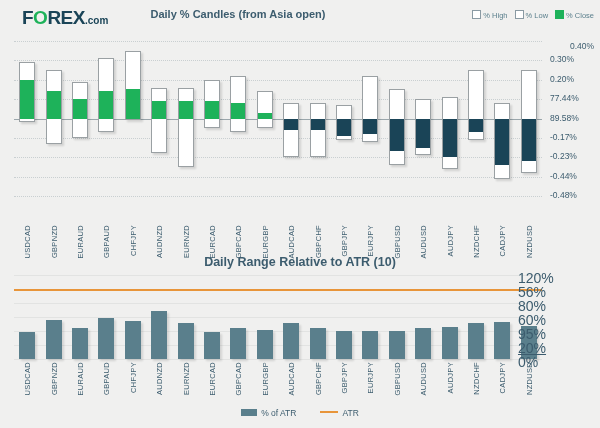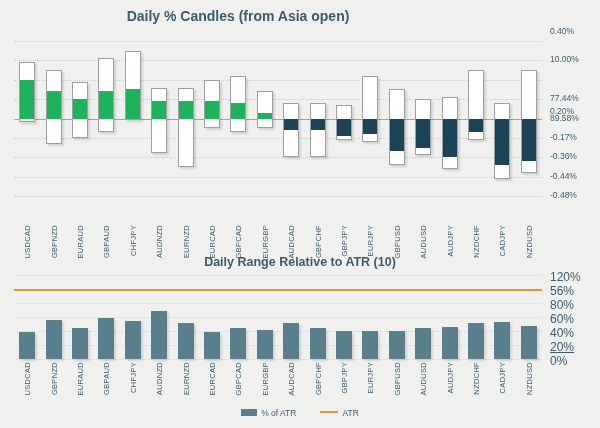--- a/index.html
+++ b/index.html
@@ -9,21 +9,21 @@
     font-family:"Liberation Sans", sans-serif;
     overflow:hidden;
     position:relative;
   }
   
   #header{position:absolute;left:0;top:0;width:600px;height:30px;}
   #logo{position:absolute;left:22px;top:7px;font-size:19px;font-weight:bold;color:#1a4457;letter-spacing:-0.5px;}
   #logo .o{color:#1eb25a;position:relative;}
   #logo .dotcom{font-size:10px;font-weight:bold;color:#1a4457;letter-spacing:0;}
   #title1{position:absolute;left:0;top:0;width:476px;text-align:center;padding-top:8px;
-          font-size:14px;font-weight:bold;color:#3c5c6e;}
+          font-size:11px;font-weight:bold;color:#3c5c6e;}
   #legend1{position:absolute;right:6px;top:10px;font-size:7.5px;color:#5a7f8c;white-space:nowrap;}
   #legend1 .item{display:inline-block;margin-left:7px;}
   #legend1 .sw{display:inline-block;width:7px;height:7px;border:1px solid #8a9aa3;vertical-align:-1px;margin-right:2px;background:#fff;}
   #legend1 .sw.close{background:#1eb25a;border-color:#1eb25a;}
 
   
   #chart1{position:absolute;left:0;top:30px;width:600px;height:165px;}
   #plot1{position:absolute;left:14px;top:11px;width:528px;height:155px;}
   .grid1{position:absolute;left:0;width:528px;height:0;border-top:1px dotted #c9cfd1;}
   .grid1.zero{border-top:1px solid #9aa6ab;}
@@ -37,34 +37,36 @@
   .xlab1{position:absolute;font-size:7.5px;color:#3c5c6e;
          writing-mode:vertical-rl;transform:rotate(180deg);white-space:nowrap;letter-spacing:.3px;}
 
   
   #title2{position:absolute;left:0;top:255px;width:600px;text-align:center;
           font-size:12.5px;font-weight:bold;color:#3c5c6e;}
   #chart2{position:absolute;left:0;top:272px;width:600px;height:90px;}
   #plot2{position:absolute;left:14px;top:3px;width:528px;height:84px;}
   .grid2{position:absolute;left:0;width:528px;height:0;border-top:1px solid #e2e3e2;}
   .atrline{position:absolute;left:0;width:528px;height:0;border-top:2px solid #e8953a;}
-  .ylab2{position:absolute;font-size:12px;color:#3c5c6e;left:550px;}
+  .ylab2{position:absolute;font-size:14px;color:#3c5c6e;left:518px;}
   .bar{position:absolute;width:16px;background:#5a7f8c;box-shadow:2px 2px 2px rgba(0,0,0,.12);}
   .xlab2{position:absolute;font-size:7.5px;color:#3c5c6e;
          writing-mode:vertical-rl;transform:rotate(180deg);white-space:nowrap;letter-spacing:.3px;}
   #legend2{position:absolute;left:0;top:408px;width:600px;text-align:center;font-size:8.5px;color:#3c5c6e;}
   #legend2 .item{display:inline-block;margin:0 12px;}
   #legend2 .swbar{display:inline-block;width:16px;height:7px;background:#5a7f8c;vertical-align:0px;margin-right:4px;}
   #legend2 .swline{display:inline-block;width:18px;height:0;border-top:2px solid #e8953a;vertical-align:3px;margin-right:4px;}
 </style>
 </head>
 <body>
 
 <div id="header">
+  <div id="logo"><span>F</span><span class="o">O</span><span>REX</span><span class="dotcom">.com</span></div>
   <div id="title1">Daily % Candles (from Asia open)</div>
+  <div id="legend1"><span class="item"><span class="sw"></span><span>% High</span></span><span class="item"><span class="sw"></span><span>% Low</span></span><span class="item"><span class="sw close"></span><span>% Close</span></span></div>
 </div>
 
 <div id="chart1">
   <div id="plot1">
       <div class="grid1" style="top: 0px;"></div>
       <div class="grid1" style="top: 19.375px;"></div>
       <div class="grid1" style="top: 38.75px;"></div>
       <div class="grid1" style="top: 58.125px;"></div>
       <div class="grid1 zero" style="top: 77.5px;"></div>
       <div class="grid1" style="top: 96.875px;"></div>
@@ -182,27 +184,27 @@
       <div class="bar" style="left: 401.2px; top: 52.5px; height: 31.5px;"></div>
       <div class="bar" style="left: 427.6px; top: 51.8px; height: 32.2px;"></div>
       <div class="bar" style="left: 454px; top: 47.6px; height: 36.4px;"></div>
       <div class="bar" style="left: 480.4px; top: 46.9px; height: 37.1px;"></div>
       <div class="bar" style="left: 506.8px; top: 51.1px; height: 32.9px;"></div>
       <div class="atrline" style="top: 14px;"></div>
     </div>
 </div>
 <div id="legend2"><span class="item"><span class="swbar"></span><span>% of ATR</span></span><span class="item"><span class="swline"></span><span>ATR</span></span></div>
 
-<div class="ylab1" style="top: 26px;">0.40%</div>
-<div class="ylab1" style="top: 54.375px;">10.00%</div>
-<div class="ylab1" style="top: 73.75px; margin-top: 32px;">0.20%</div>
+<div class="ylab1" style="top: 41px; margin-left: 20px;">0.40%</div>
+<div class="ylab1" style="top: 54.375px;">0.30%</div>
+<div class="ylab1" style="top: 73.75px;">0.20%</div>
 <div class="ylab1" style="top: 93.125px;">77.44%</div>
 <div class="ylab1" style="top: 112.5px;">89.58%</div>
 <div class="ylab1" style="top: 131.875px;">-0.17%</div>
-<div class="ylab1" style="top: 151.25px;">-0.36%</div>
+<div class="ylab1" style="top: 151.25px;">-0.23%</div>
 <div class="ylab1" style="top: 170.625px;">-0.44%</div>
 <div class="ylab1" style="top: 190px;">-0.48%</div>
 <div class="xlab1" style="left: 23.2px; top: 225px;">USDCAD</div>
 <div class="xlab1" style="left: 49.6px; top: 225px;">GBPNZD</div>
 <div class="xlab1" style="left: 76px; top: 225px;">EURAUD</div>
 <div class="xlab1" style="left: 102.4px; top: 225px;">GBPAUD</div>
 <div class="xlab1" style="left: 128.8px; top: 225px;">CHFJPY</div>
 <div class="xlab1" style="left: 155.2px; top: 225px;">AUDNZD</div>
 <div class="xlab1" style="left: 181.6px; top: 225px;">EURNZD</div>
 <div class="xlab1" style="left: 208px; top: 225px;">EURCAD</div>
@@ -215,21 +217,21 @@
 <div class="xlab1" style="left: 392.8px; top: 225px;">GBPUSD</div>
 <div class="xlab1" style="left: 419.2px; top: 225px;">AUDUSD</div>
 <div class="xlab1" style="left: 445.6px; top: 225px;">AUDJPY</div>
 <div class="xlab1" style="left: 472px; top: 225px;">NZDCHF</div>
 <div class="xlab1" style="left: 498.4px; top: 225px;">CADJPY</div>
 <div class="xlab1" style="left: 524.8px; top: 225px;">NZDUSD</div>
 <div class="ylab2" style="top: 270px;">120%</div>
 <div class="ylab2" style="top: 284px;">56%</div>
 <div class="ylab2" style="top: 298px;">80%</div>
 <div class="ylab2" style="top: 312px; text-align: center;">60%</div>
-<div class="ylab2" style="top: 326px;">40%</div>
+<div class="ylab2" style="top: 326px;">95%</div>
 <div class="ylab2" style="top: 340px; text-decoration: underline;">20%</div>
 <div class="ylab2" style="top: 354px;">0%</div>
 <div class="xlab2" style="left: 23.2px; top: 362px;">USDCAD</div>
 <div class="xlab2" style="left: 49.6px; top: 362px;">GBPNZD</div>
 <div class="xlab2" style="left: 76px; top: 362px;">EURAUD</div>
 <div class="xlab2" style="left: 102.4px; top: 362px;">GBPAUD</div>
 <div class="xlab2" style="left: 128.8px; top: 362px;">CHFJPY</div>
 <div class="xlab2" style="left: 155.2px; top: 362px;">AUDNZD</div>
 <div class="xlab2" style="left: 181.6px; top: 362px;">EURNZD</div>
 <div class="xlab2" style="left: 208px; top: 362px;">EURCAD</div>

